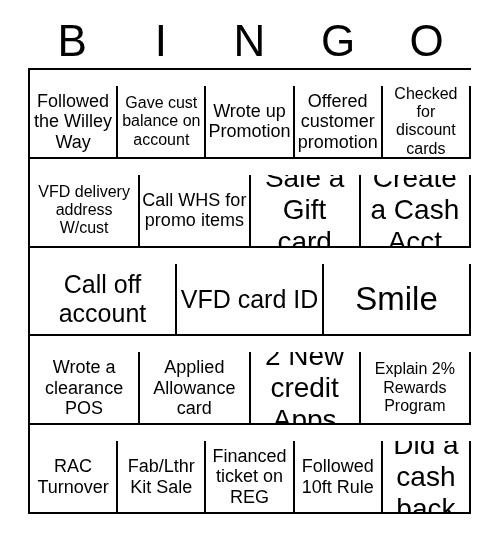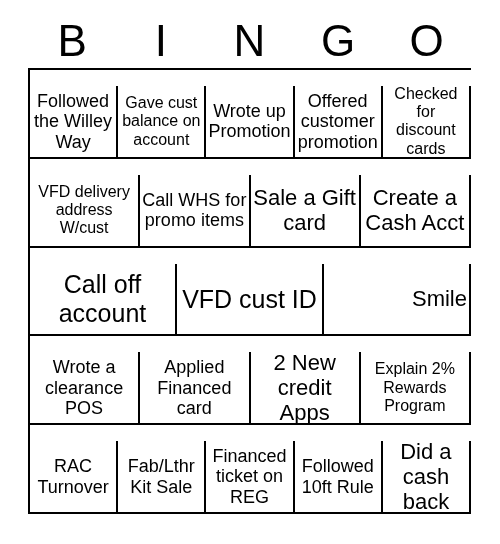--- a/index.html
+++ b/index.html
@@ -79,23 +79,23 @@
   }
   .cell-text {
     display: block;
     width: 100%;
     line-height: 1.14;
     word-wrap: break-word;
     hyphens: none;
   }
   .sz-s  .cell-text { font-size: 16px; }
   .sz-m  .cell-text { font-size: 18px; }
-  .sz-l  .cell-text { font-size: 22px; }
+  .sz-l  .cell-text { font-size: 28px; }
   .sz-xl .cell-text { font-size: 25px; }
-  .sz-xxl .cell-text { font-size: 22px; line-height: 1.05; text-align: right; }
+  .sz-xxl .cell-text { font-size: 33px; line-height: 1.05; }
 </style>
 </head>
 <body>
 
 <div id="bingo-card">
 
   <div class="header-row">
     <div class="header-cell">B</div>
     <div class="header-cell">I</div>
     <div class="header-cell">N</div>
@@ -136,33 +136,33 @@
       <div class="cell sz-l">
           <span class="cell-text">Create a Cash Acct</span>
         </div>
     </div>
 
     <div class="grid-row">
       <div class="cell sz-xl">
           <span class="cell-text">Call off account</span>
         </div>
       <div class="cell sz-xl">
-          <span class="cell-text">VFD cust ID</span>
+          <span class="cell-text">VFD card ID</span>
         </div>
       <div class="cell sz-xxl">
           <span class="cell-text">Smile</span>
         </div>
     </div>
 
     <div class="grid-row">
       <div class="cell sz-m">
           <span class="cell-text">Wrote a clearance POS</span>
         </div>
       <div class="cell sz-m">
-          <span class="cell-text">Applied Financed card</span>
+          <span class="cell-text">Applied Allowance card</span>
         </div>
       <div class="cell sz-l">
           <span class="cell-text">2 New credit Apps</span>
         </div>
       <div class="cell sz-s">
           <span class="cell-text">Explain 2% Rewards Program</span>
         </div>
     </div>
 
     <div class="grid-row">

